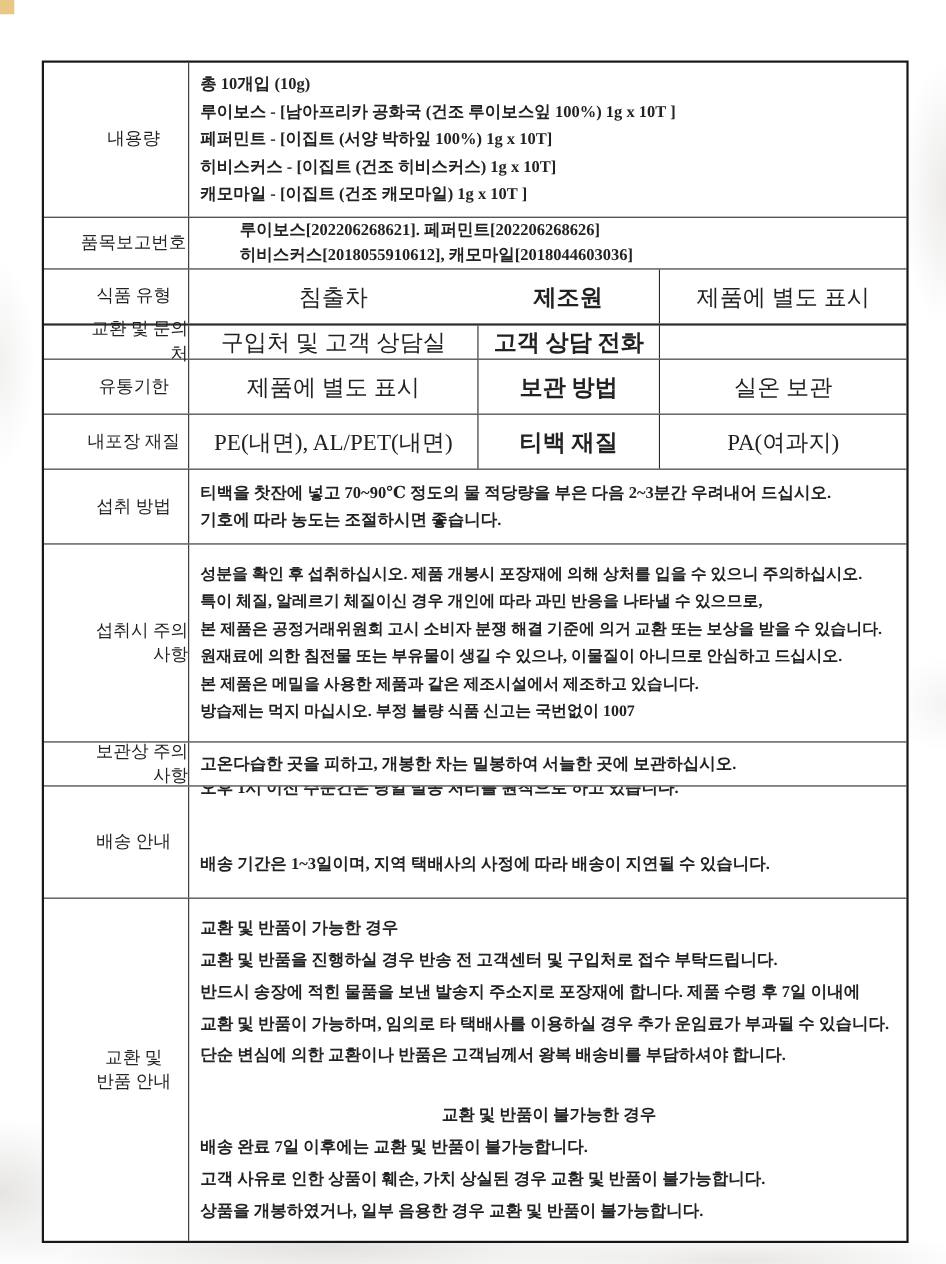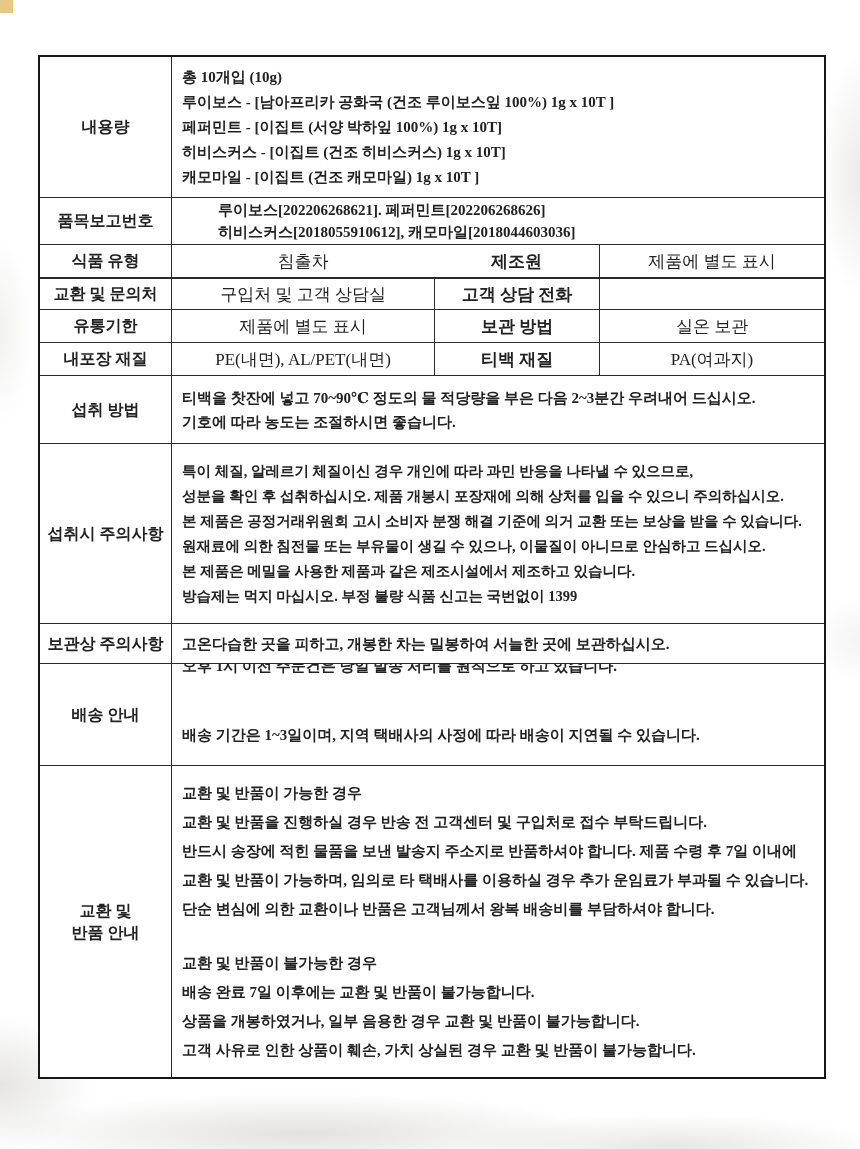--- a/index.html
+++ b/index.html
@@ -30,53 +30,54 @@
   }
   .t-row { display: flex; border-top: 1px solid #2b2b2b; align-items: stretch; }
   .t-row.first { border-top: none; }
   .t-row.thick-top { border-top-width: 2px; }
 
   .label-cell {
     flex: 0 0 132px; width: 132px;
     border-right: 1px solid #2b2b2b;
     display: flex; flex-direction: column;
     align-items: center; justify-content: center;
-    font-weight: bold; font-size: 16px; text-align: center;
+    font-weight: normal; font-size: 16px; text-align: right;
     line-height: 22px;
+    padding-left: 32px;
   }
   .content-cell {
     flex: 1 1 auto;
     display: flex; flex-direction: column; justify-content: center;
     padding: 4px 8px 4px 10px;
     font-size: 15px;
     overflow: hidden;
   }
   .content-cell .ln { white-space: nowrap; font-weight: bold; }
 
   .vcell {
     display: flex; align-items: center; justify-content: center;
-    text-align: center; font-size: 17px; overflow: hidden; white-space: nowrap;
+    text-align: center; font-size: 21px; overflow: hidden; white-space: nowrap;
   }
   .c2 { flex: 0 0 262px; }
   .c3 { flex: 0 0 165px; border-left: 1px solid #2b2b2b; font-weight: bold; }
   .c3.no-border { border-left: none; }
   .c4 { flex: 1 1 auto; border-left: 1px solid #2b2b2b; }
 
-  .h140 { height: 140px; } .h47 { height: 47px; gap: 36px; } .h33 { height: 33px; }
+  .h140 { height: 140px; } .h47 { height: 47px; gap: 36px; } .h33 { height: 50px; }
   .h32 { height: 32px; }  .h68 { height: 68px; } .h180 { height: 180px; }
   .h40 { height: 40px; }  .h102 { height: 102px; } .h312 { height: 312px; }
 
   .lh25 .ln { line-height: 25px; }
   .lh22 .ln { line-height: 22px; }
   .lh24 .ln { line-height: 24px; }
   .lh28 .ln { line-height: 28px; margin-top: 41px; }
   .lh29 .ln { line-height: 29px; }
   .fs14 { font-size: 14.5px; }
   .sec-title { font-weight: bold; }
-  .sec2 { margin-top: 25px; }
+  .sec2 { margin-top: 25px; text-align: center; }
 </style>
 </head>
 <body>
 
 <div class="corner-accent" style="background:#e9c885;"></div>
 
 <div class="info-table">
 
   <div class="t-row first h140">
     <div class="label-cell">
@@ -145,26 +146,26 @@
       <span class="ln">티백을 찻잔에 넣고 70~90℃ 정도의 물 적당량을 부은 다음 2~3분간 우려내어 드십시오.</span>
       <span class="ln">기호에 따라 농도는 조절하시면 좋습니다.</span>
     </div>
   </div>
 
   <div class="t-row h180">
     <div class="label-cell">
       <span>섭취시 주의사항</span>
     </div>
     <div class="content-cell lh25 fs14">
+      <span class="ln">성분을 확인 후 섭취하십시오. 제품 개봉시 포장재에 의해 상처를 입을 수 있으니 주의하십시오.</span>
       <span class="ln">특이 체질, 알레르기 체질이신 경우 개인에 따라 과민 반응을 나타낼 수 있으므로,</span>
-      <span class="ln">성분을 확인 후 섭취하십시오. 제품 개봉시 포장재에 의해 상처를 입을 수 있으니 주의하십시오.</span>
       <span class="ln">본 제품은 공정거래위원회 고시 소비자 분쟁 해결 기준에 의거 교환 또는 보상을 받을 수 있습니다.</span>
       <span class="ln">원재료에 의한 침전물 또는 부유물이 생길 수 있으나, 이물질이 아니므로 안심하고 드십시오.</span>
       <span class="ln">본 제품은 메밀을 사용한 제품과 같은 제조시설에서 제조하고 있습니다.</span>
-      <span class="ln">방습제는 먹지 마십시오. 부정 불량 식품 신고는 국번없이 1399</span>
+      <span class="ln">방습제는 먹지 마십시오. 부정 불량 식품 신고는 국번없이 1007</span>
     </div>
   </div>
 
   <div class="t-row h40">
     <div class="label-cell">
       <span>보관상 주의사항</span>
     </div>
     <div class="content-cell lh24">
       <span class="ln">고온다습한 곳을 피하고, 개봉한 차는 밀봉하여 서늘한 곳에 보관하십시오.</span>
     </div>
@@ -182,23 +183,23 @@
   </div>
 
   <div class="t-row h312">
     <div class="label-cell">
       <span>교환 및</span>
       <span>반품 안내</span>
     </div>
     <div class="content-cell lh29">
       <span class="ln sec-title">교환 및 반품이 가능한 경우</span>
       <span class="ln">교환 및 반품을 진행하실 경우 반송 전 고객센터 및 구입처로 접수 부탁드립니다.</span>
-      <span class="ln">반드시 송장에 적힌 물품을 보낸 발송지 주소지로 반품하셔야 합니다. 제품 수령 후 7일 이내에</span>
+      <span class="ln">반드시 송장에 적힌 물품을 보낸 발송지 주소지로 포장재에 합니다. 제품 수령 후 7일 이내에</span>
       <span class="ln">교환 및 반품이 가능하며, 임의로 타 택배사를 이용하실 경우 추가 운임료가 부과될 수 있습니다.</span>
       <span class="ln">단순 변심에 의한 교환이나 반품은 고객님께서 왕복 배송비를 부담하셔야 합니다.</span>
       <span class="ln sec-title sec2">교환 및 반품이 불가능한 경우</span>
       <span class="ln">배송 완료 7일 이후에는 교환 및 반품이 불가능합니다.</span>
+      <span class="ln">고객 사유로 인한 상품이 훼손, 가치 상실된 경우 교환 및 반품이 불가능합니다.</span>
       <span class="ln">상품을 개봉하였거나, 일부 음용한 경우 교환 및 반품이 불가능합니다.</span>
-      <span class="ln">고객 사유로 인한 상품이 훼손, 가치 상실된 경우 교환 및 반품이 불가능합니다.</span>
     </div>
   </div>
 
 </div>
 
 </body></html>

